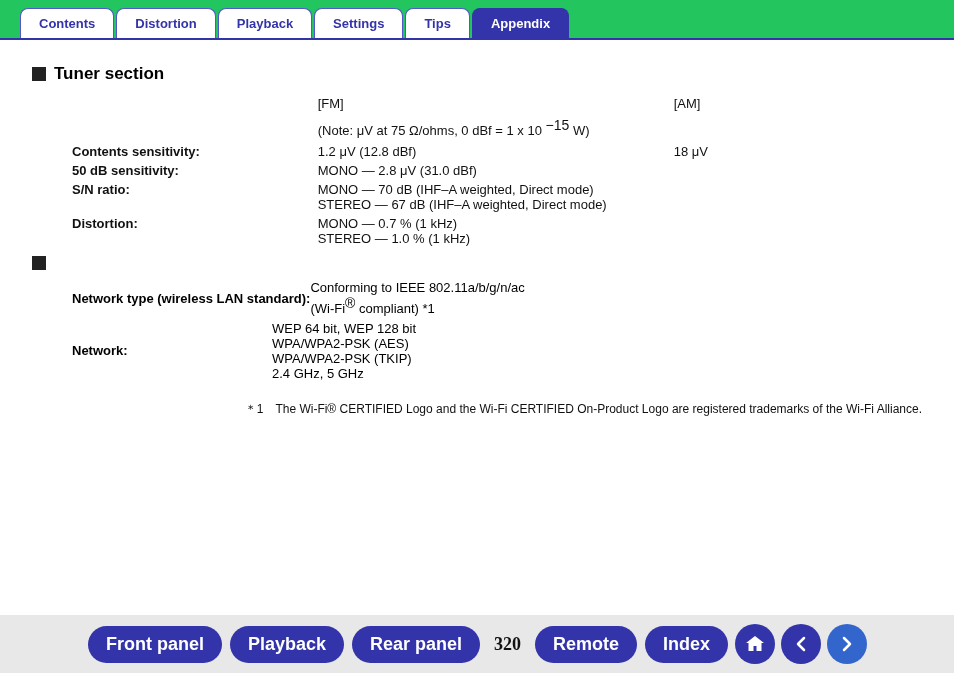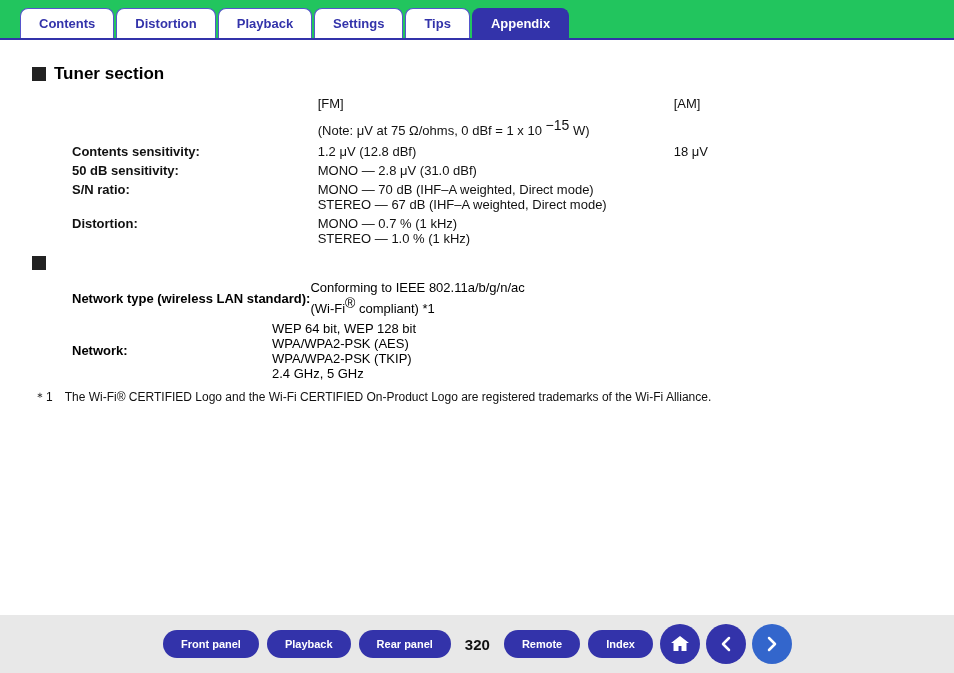--- a/index.html
+++ b/index.html
@@ -114,22 +114,23 @@
       padding-left: 40px;
     }
     .sub-value {
       flex: 1;
       font-size: 13px;
     }
 
     .footnote {
       font-size: 12px;
       color: #111;
-      margin-top: 8px;
+      margin-top: 20px;
       padding-left: 2px;
+      text-align: right;
     }
 
     
     .bottom-nav {
       position: absolute;
       bottom: 0;
       left: 0;
       right: 0;
       height: 58px;
       background: #e8e8e8;
@@ -138,30 +139,31 @@
       justify-content: center;
       gap: 0;
       padding: 0 10px;
     }
     .bottom-btn {
       background: #3333aa;
       color: #fff;
       border: none;
       border-radius: 20px;
       padding: 8px 18px;
-      font-size: 11px;
+      font-size: 18px;
       font-weight: bold;
       cursor: pointer;
       margin: 0 4px;
     }
     .page-num {
-      font-size: 15px;
+      font-size: 18px;
       font-weight: bold;
       color: #111;
       margin: 0 10px;
+      font-family: Liberation Serif, serif;
     }
     .icon-btn {
       width: 40px;
       height: 40px;
       border-radius: 50%;
       border: none;
       cursor: pointer;
       display: flex;
       align-items: center;
       justify-content: center;

